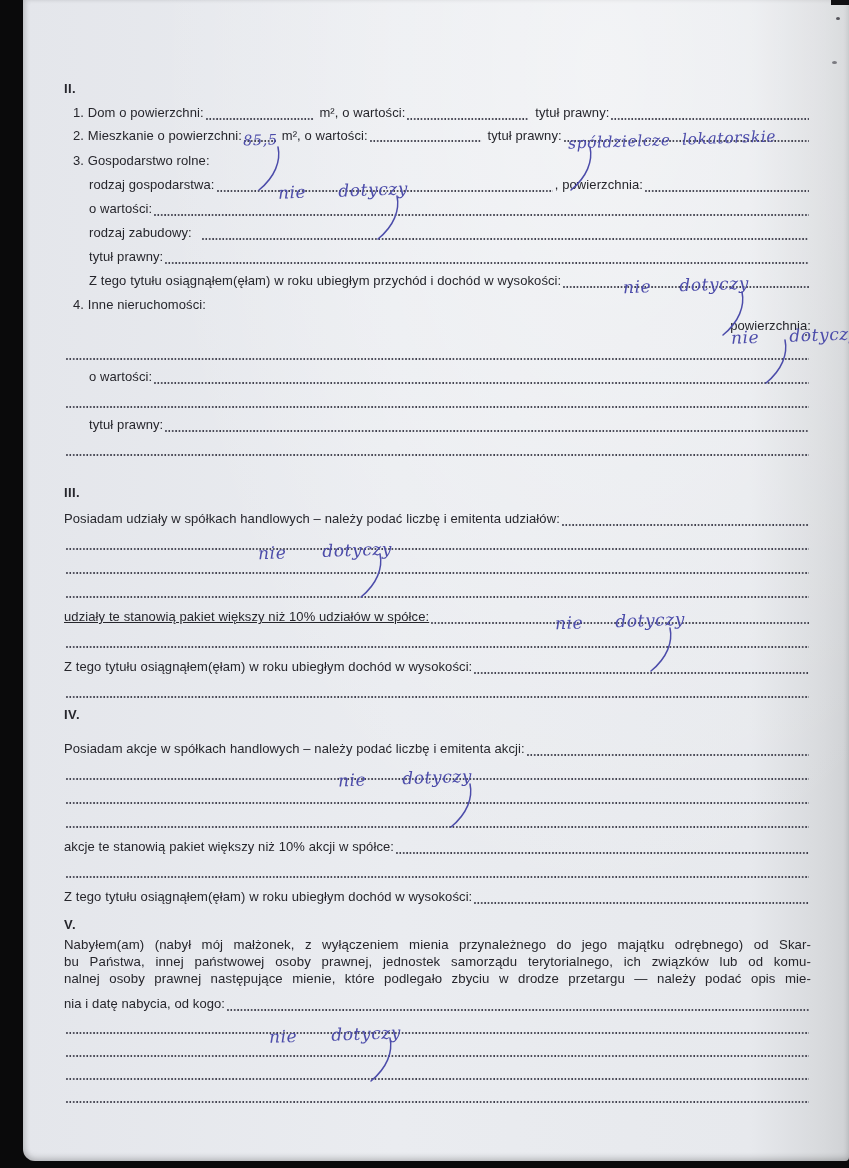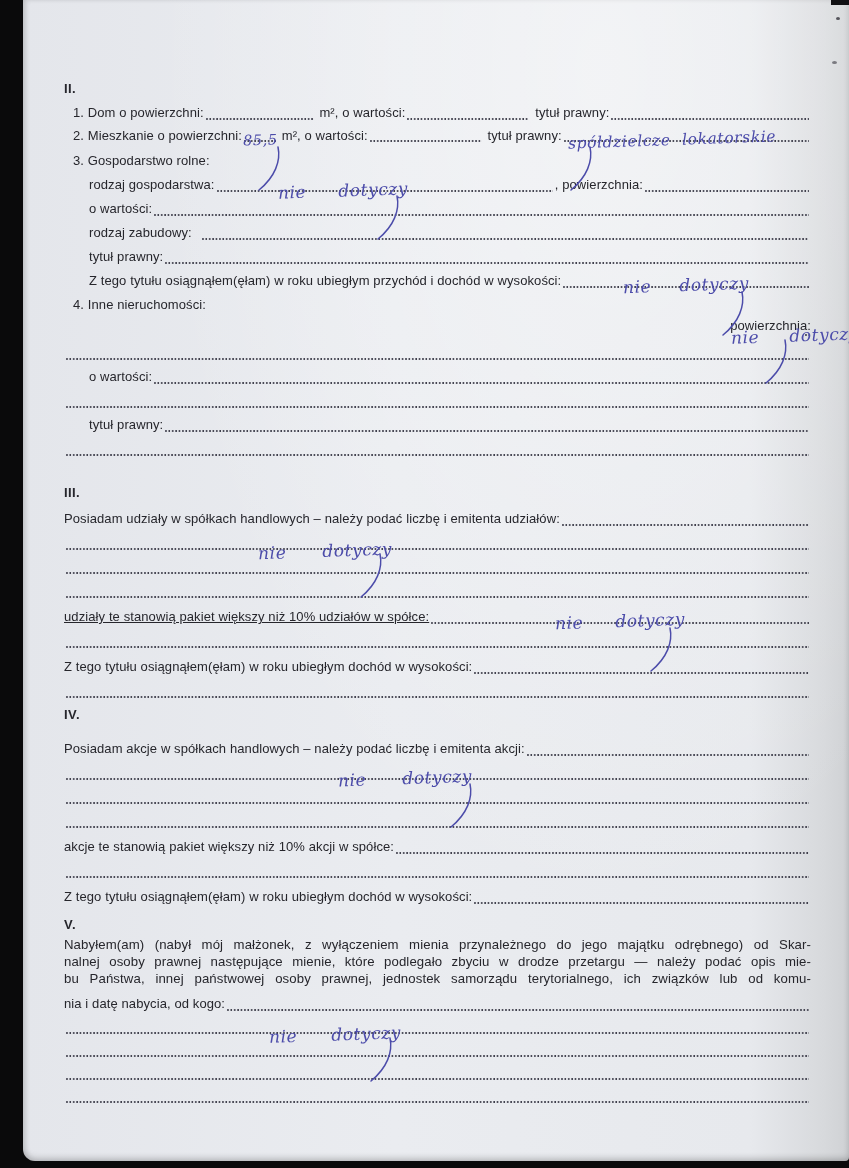--- a/index.html
+++ b/index.html
@@ -215,22 +215,22 @@
           <span class="dots"></span>
         </div>
         <div class="row" style="margin-top: 2px; padding-left: 0px;">
           <span class="lbl">Z tego tytułu osiągnąłem(ęłam) w roku ubiegłym dochód w wysokości:</span>
           <span class="dots"></span>
         </div>
         <div class="row" style="margin-top: 4px;">
           <span class="lbl heading">V.</span>
         </div>
         <div class="para">Nabyłem(am) (nabył mój małżonek, z wyłączeniem mienia przynależnego do jego majątku odrębnego) od Skar-</div>
+        <div class="para">bu Państwa, innej państwowej osoby prawnej, jednostek samorządu terytorialnego, ich związków lub od komu-</div>
         <div class="para">nalnej osoby prawnej następujące mienie, które podlegało zbyciu w drodze przetargu — należy podać opis mie-</div>
-        <div class="para">bu Państwa, innej państwowej osoby prawnej, jednostek samorządu terytorialnego, ich związków lub od komu-</div>
         <div class="row" style="height: 23px; margin-top: 5px; padding-left: 0px;">
           <span class="lbl">nia i datę nabycia, od kogo:</span>
           <span class="dots"></span>
         </div>
         <div class="row" style="height: 23px; padding-left: 0px;">
           <span class="dots">
             <span class="hand" style="color: rgb(76, 76, 170);"><span class="ht" style="--ho: -102px; --ws: 28px;">nie dotyczy</span><svg class="tail" viewBox="0 0 26 48" style="left: calc(50% - 70px);">
                 <path d="M22 1 C25 15 19 31 3 44" fill="none" stroke="#4c4caa" stroke-width="1.5" stroke-linecap="round"></path>
               </svg></span>
           </span>

